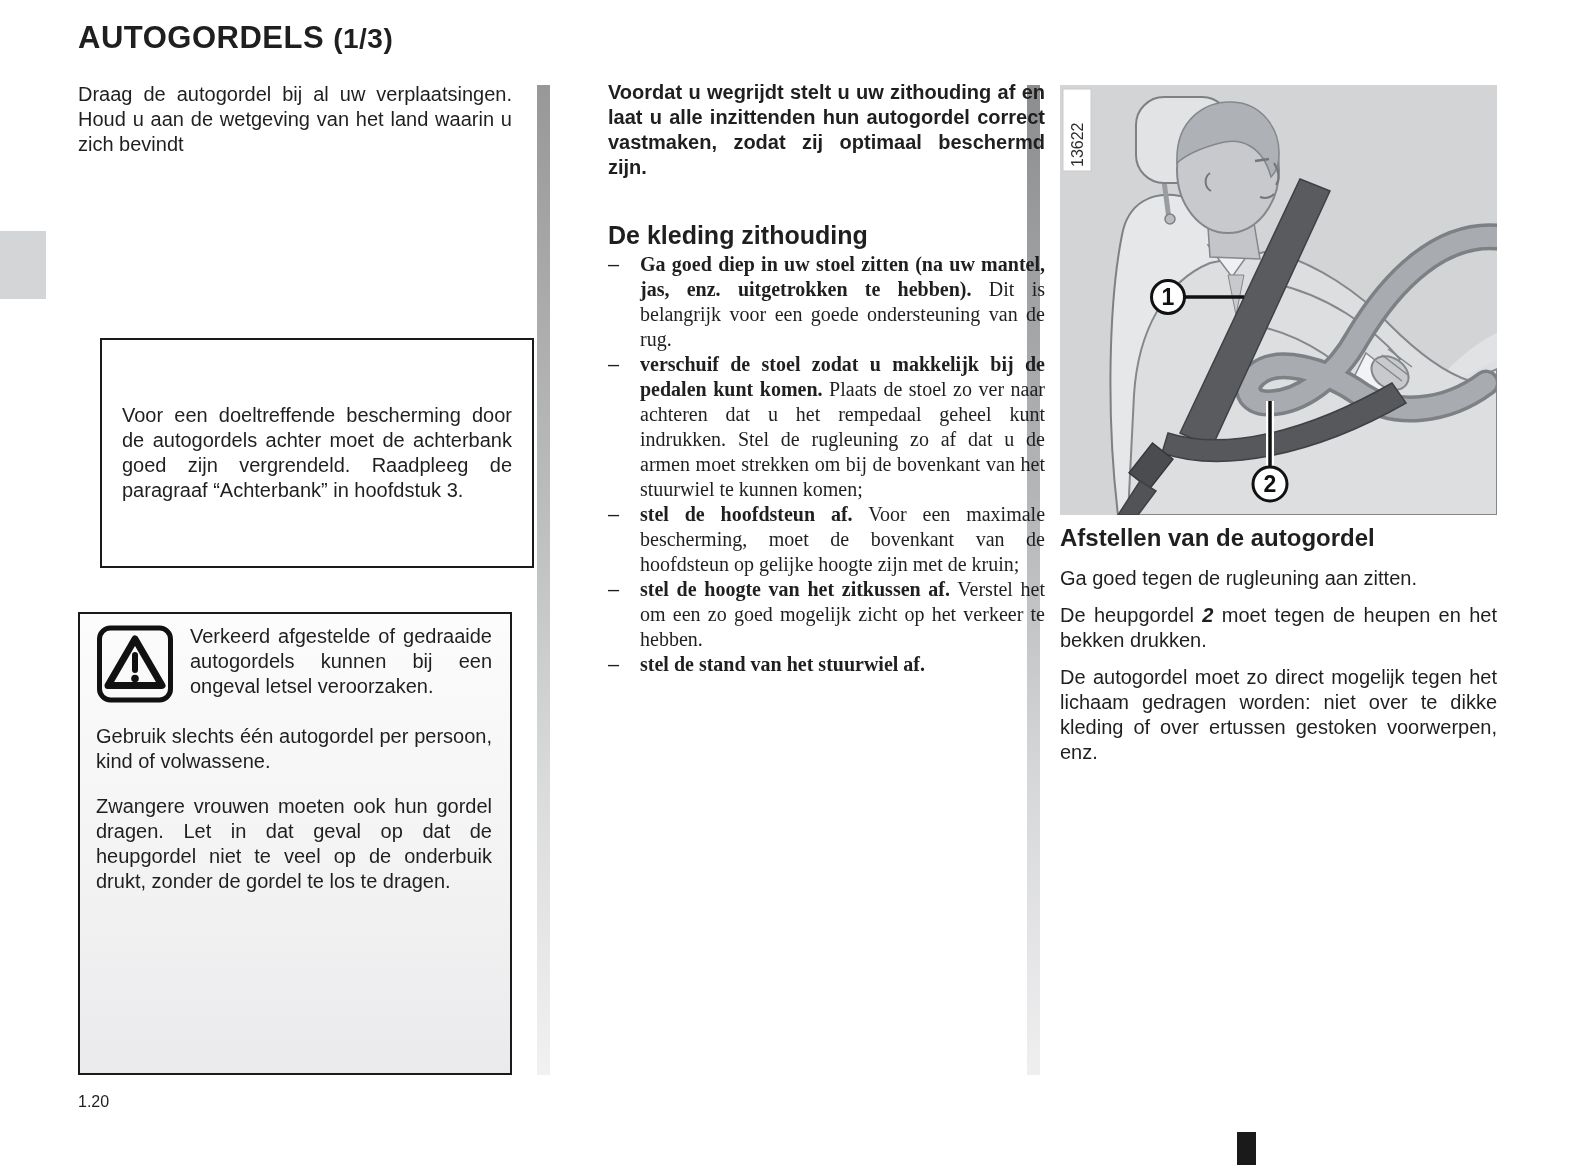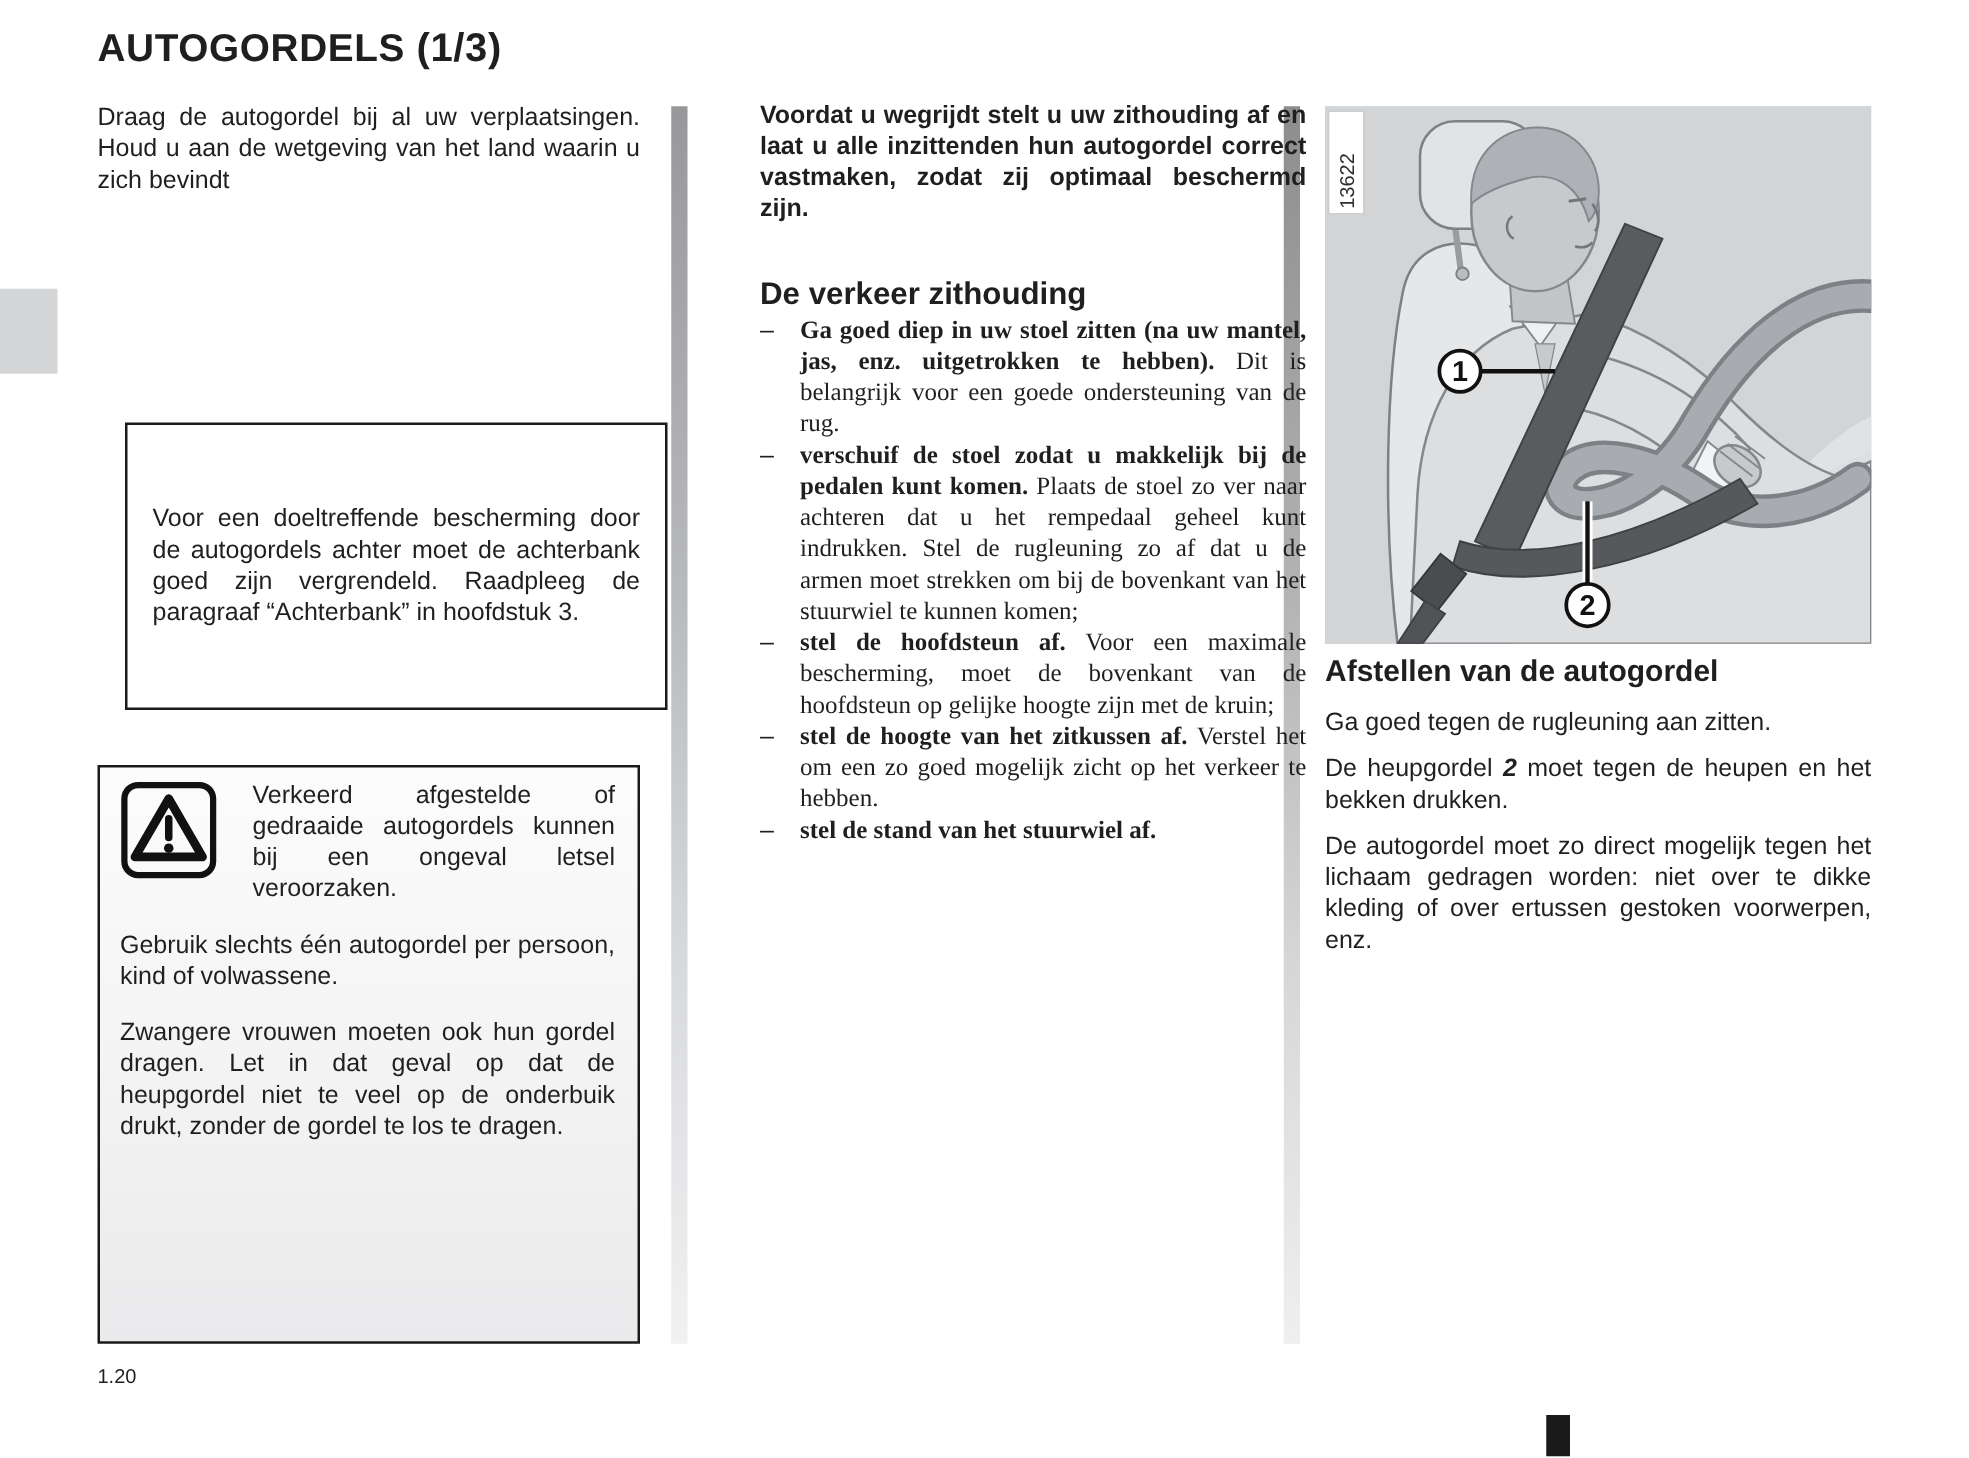--- a/index.html
+++ b/index.html
@@ -5,35 +5,35 @@
   html,body{margin:0;padding:0;background:#ffffff;}
   #page{
     position:relative;width:1575px;height:1166px;background:#ffffff;overflow:hidden;
     font-family:"Liberation Sans", sans-serif;color:#1f1f1f;
     -webkit-font-smoothing:antialiased;
   }
   .abs{position:absolute;}
   .body-text{font-size:20px;line-height:25px;text-align:justify;}
   .bold{font-weight:bold;}
   .page-title{top:20px;left:78px;font-size:31px;font-weight:bold;letter-spacing:.5px;white-space:nowrap;}
-  .page-title .suffix{font-size:32px;text-align:center;}
+  .page-title .suffix{font-size:28px;text-align:center;}
   .left-tab{left:0;top:231px;width:46px;height:68px;background:#d4d5d7;}
   
   .col-left{left:78px;width:434px;}
   .col-mid{left:572px;width:437px;margin-left:36px;}
   .col-right{left:1060px;width:437px;}
   .sep{top:85px;width:13px;height:990px;}
   .sep-1{left:537px;background:linear-gradient(180deg,#98989a 0%,#b9babc 40%,#d9dadc 70%,#f1f1f2 100%);}
   .sep-2{left:1027px;background:linear-gradient(180deg,#8b8d8f 0%,#b2b4b6 40%,#d6d7d9 70%,#efeff0 100%);}
   
   .plain-box{left:78px;top:338px;width:434px;height:230px;border:2px solid #1a1a1a;box-sizing:border-box;
     display:flex;align-items:center;padding:0 20px;background:#ffffff;margin-left:22px;}
   .warning-box{left:78px;top:612px;width:434px;height:463px;border:2px solid #1a1a1a;box-sizing:border-box;
     padding:8px 18px 0 16px;background:linear-gradient(180deg,#fcfcfc 0%,#f3f3f4 55%,#eaeaec 100%);}
-  .warn-row{display:flex;gap:28px;align-items:flex-start;margin-top:2px;}
+  .warn-row{display:flex;gap:16px;align-items:flex-start;margin-top:2px;}
   .warn-icon{flex:none;width:78px;height:80px;}
   .warn-text{flex:1;}
   .warning-box p{margin:20px 0 0 0;}
   .warning-box .warn-row p{margin:0;}
   
   .mid-flow{top:80px;}
   .mid-heading{font-size:25px;font-weight:bold;line-height:30px;margin:40px 0 2px 0;}
   .dash-item{display:flex;}
   .dash-item .dash{flex:none;width:32px;}
   .dash-item .txt{flex:1;font-family:Liberation Serif, serif;}
@@ -82,21 +82,21 @@
       <div class="warn-text">
         <p>Verkeerd afgestelde of gedraaide autogordels kunnen bij een ongeval letsel veroorzaken.</p>
       </div>
     </div>
     <p>Gebruik slechts één autogordel per persoon, kind of volwassene.</p>
     <p>Zwangere vrouwen moeten ook hun gordel dragen. Let in dat geval op dat de heupgordel niet te veel op de onderbuik drukt, zonder de gordel te los te dragen.</p>
   </div>
 
   <div class="abs col-mid mid-flow">
     <div class="body-text bold">Voordat u wegrijdt stelt u uw zithouding af en laat u alle inzittenden hun autogordel correct vastmaken, zodat zij optimaal beschermd zijn.</div>
-    <div class="mid-heading">De verkeer zithouding</div>
+    <div class="mid-heading">De kleding zithouding</div>
 
     <div class="dash-item body-text">
       <span class="dash">–</span>
       <span class="txt"><span class="bold">Ga goed diep in uw stoel zitten (na uw mantel, jas, enz. uitgetrokken te hebben).</span><span> Dit is belangrijk voor een goede ondersteuning van de rug.</span></span>
     </div>
     <div class="dash-item body-text">
       <span class="dash">–</span>
       <span class="txt"><span class="bold">verschuif de stoel zodat u makkelijk bij de pedalen kunt komen.</span><span> Plaats de stoel zo ver naar achteren dat u het rempedaal geheel kunt indrukken. Stel de rugleuning zo af dat u de armen moet strekken om bij de bovenkant van het stuurwiel te kunnen komen;</span></span>
     </div>
     <div class="dash-item body-text">

